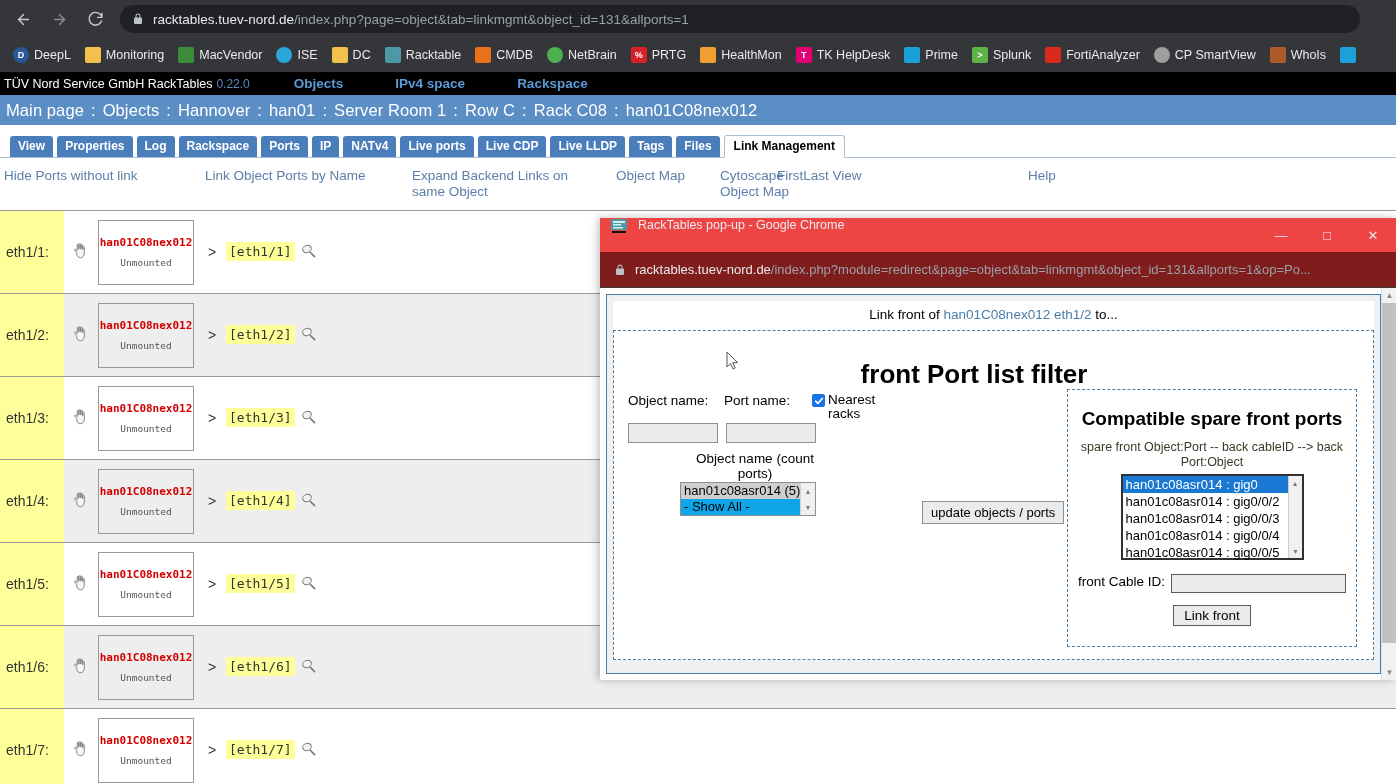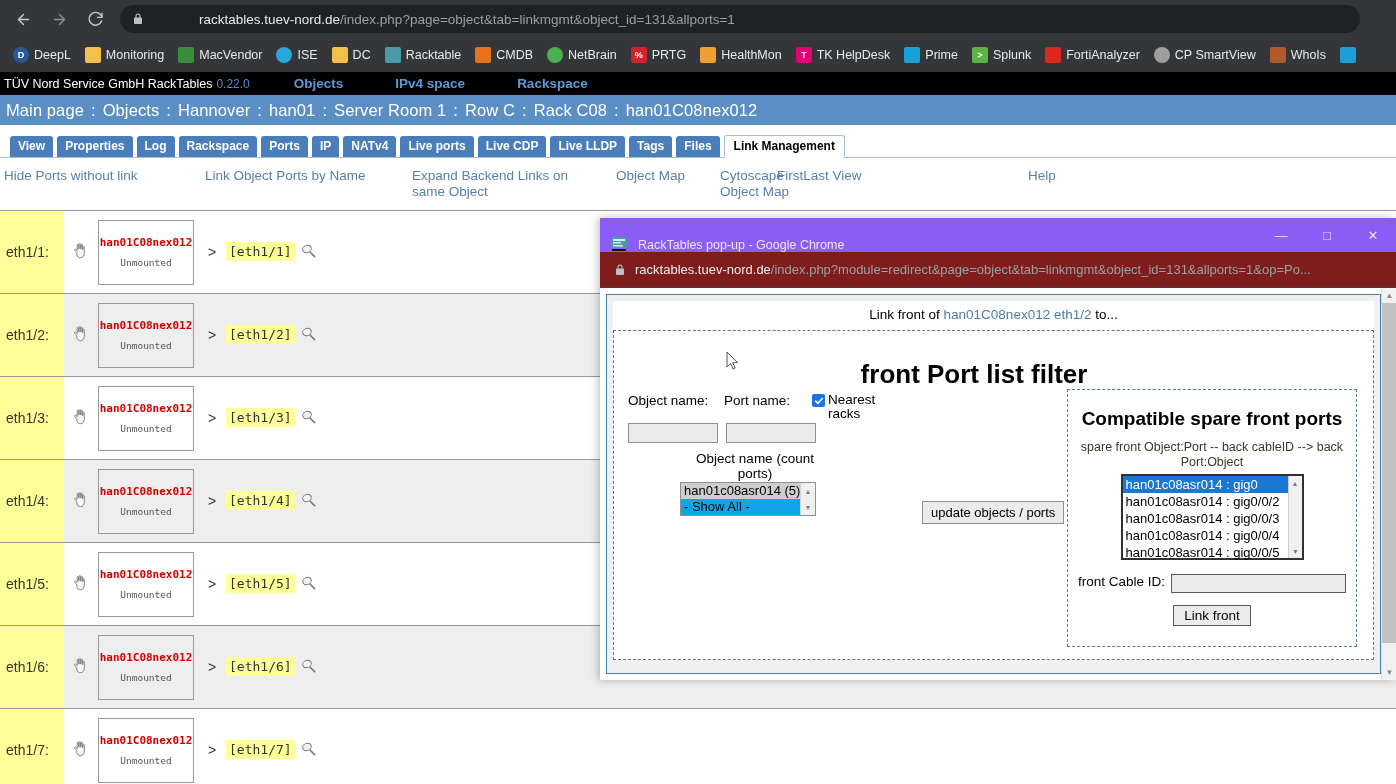--- a/index.html
+++ b/index.html
@@ -29,21 +29,20 @@
   }
   .nav-btn svg { display: block; }
   .omnibox {
     margin-left: 10px;
     height: 28px; width: 1240px;
     background: #202124;
     border-radius: 14px;
     display: flex; align-items: center;
     padding: 0 12px;
     overflow: hidden;
-    gap: 46px;
   }
   .lock-ico { margin-right: 9px; display:flex; align-items:center; }
   .url-text {
     font-size: 13.5px; white-space: nowrap; overflow: hidden;
     color: #9aa0a6;
   }
   .url-text .host { color: #e8eaed; }
 
   .bookmarks-bar {
     position: absolute; left: 0; top: 38px; width: 1396px; height: 34px;
@@ -139,22 +138,22 @@
   .handico { display:inline-block; }
 
   
   #popup {
     position: absolute; left: 600px; top: 218px;
     width: 796px; height: 462px;
     background: #ffffff;
     box-shadow: -2px 0 8px rgba(0,0,0,.25);
   }
   .pop-titlebar {
-    height: 34px; background: #8b5cf6;
-    display: flex; align-items: flex-end; padding-left: 10px;
+    height: 34px; background: #ef4444;
+    display: flex; align-items: flex-start; padding-left: 10px;
   }
   .pop-favicon {
     width: 18px; height: 16px; margin-right: 10px; position: relative; flex:0 0 18px;
   }
   .pop-title { color: #e8eaed; font-size: 12.5px; flex: 1; }
   .pop-winbtns { display: flex; height: 34px; }
   .pop-winbtn {
     width: 46px; height: 34px; display:flex; align-items:center; justify-content:center;
     color: #e8eaed; font-size: 13px;
   }

